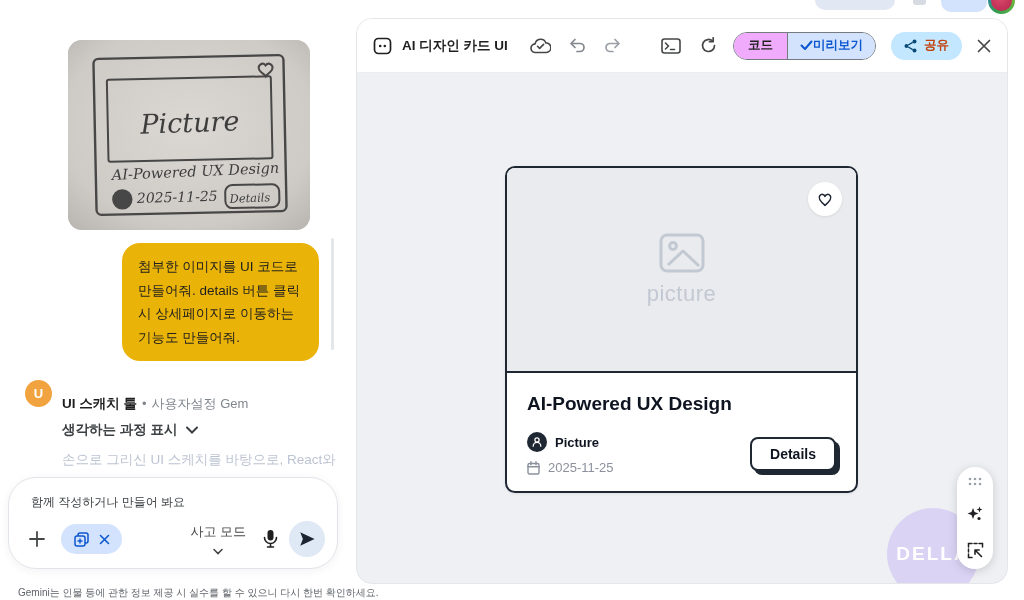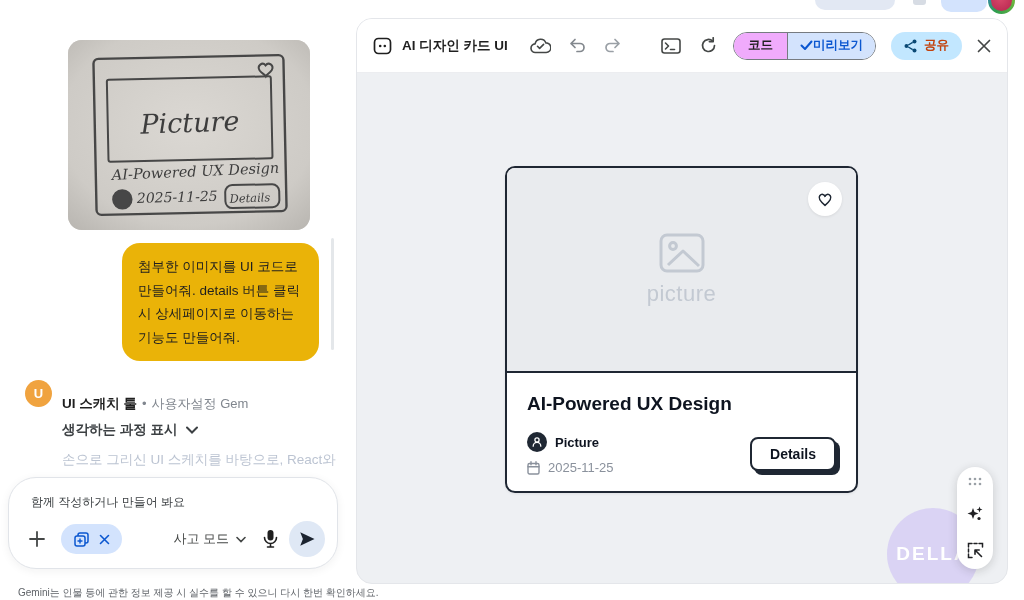--- a/index.html
+++ b/index.html
@@ -48,21 +48,21 @@
               border:none; outline:none; font-size:12px; color:#3c4043; background:transparent;
               font-family:"Liberation Sans", sans-serif; }
   .composer-input::placeholder { color:#3c4043; opacity:1; }
   .composer-row { position:absolute; left:18px; right:12px; bottom:11px; height:36px;
               display:flex; align-items:center; }
   .icon-btn { background:none; border:none; cursor:pointer; display:flex;
               align-items:center; justify-content:center; padding:0; }
   .tool-chip { margin-left:14px; height:30px; border-radius:15px; background:#d3e3fd;
               display:flex; align-items:center; gap:9px; padding:0 12px; border:none; cursor:pointer; }
   .mode-row { display:flex; align-items:center; gap:7px; font-size:13px; color:#444746;
-              cursor:pointer; }
+              cursor:pointer;flex-direction:column; }
   .send-btn { width:36px; height:36px; border-radius:50%; background:#dfe8f5; border:none;
               display:flex; align-items:center; justify-content:center; cursor:pointer; margin-left:10px; }
   .disclaimer { position:absolute; left:18px; top:586px; font-size:10px; color:#5f6368; }
 
   
   .panel { position:absolute; left:356px; top:18px; width:652px; height:566px;
            border-radius:16px; background:#eef0f3; border:1px solid #e4e6ea; overflow:hidden; }
   .panel-header { height:54px; background:#fff; border-bottom:1px solid #ecedf0;
            display:flex; align-items:center; padding:0 16px; }
   .panel-title { font-size:13.5px; font-weight:bold; color:#1f1f1f; margin-left:10px; }

